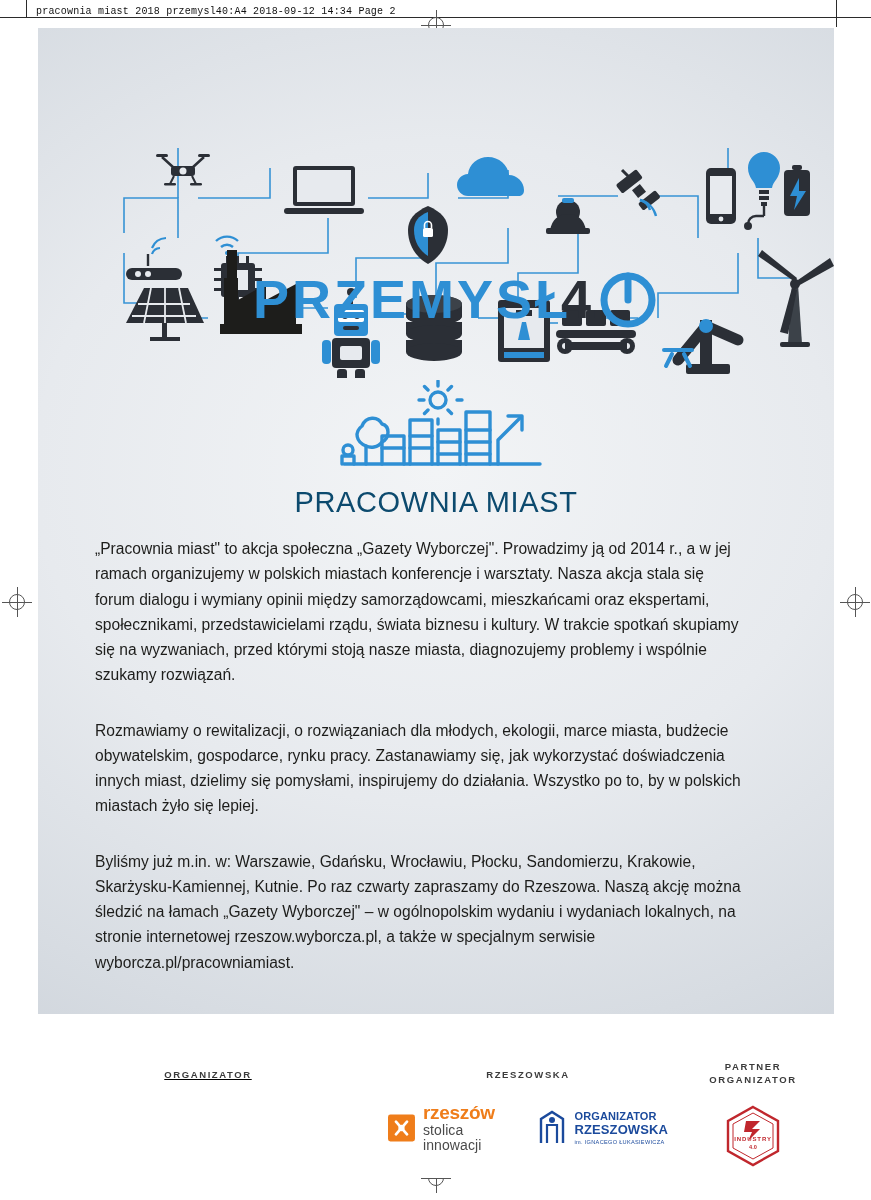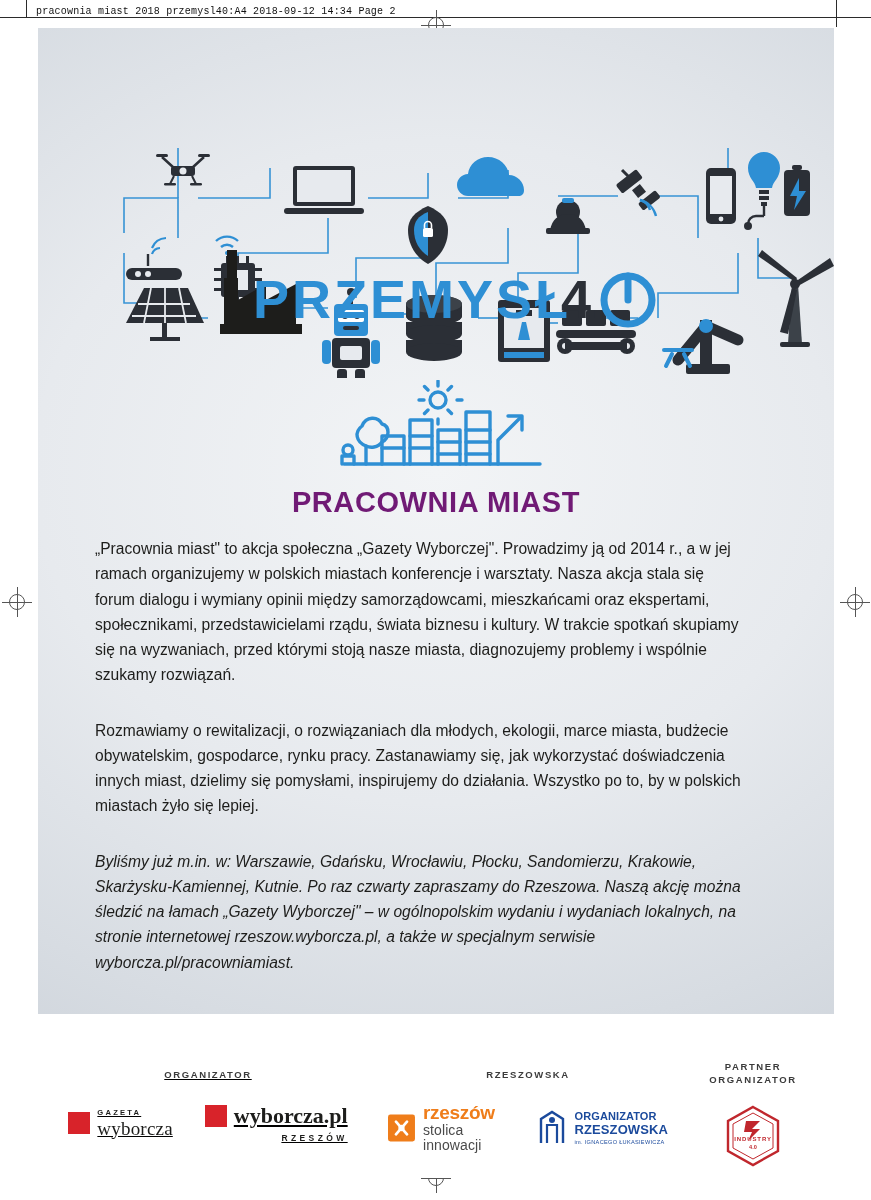--- a/index.html
+++ b/index.html
@@ -92,40 +92,40 @@
   .pm-logo {
     position: absolute;
     left: 0; top: 352px;
     width: 796px;
     text-align: center;
   }
   .pm-logo svg { display: block; margin: 0 auto; }
   .pm-title {
     margin-top: 6px;
     font-size: 29px;
-    font-weight: bold;
+    font-weight: normal;
     letter-spacing: 0.6px;
-    color: #701a75;
+    color: #0c4a6e;
     font-family: "Liberation Sans", sans-serif;
   }
 
   
   .body-copy {
     position: absolute;
     left: 57px;
     top: 508px;
     width: 650px;
     color: #1d1d1b;
     font-size: 15.6px;
     line-height: 1.62;
   }
   .body-copy p {
     margin: 0 0 30px 0;
   }
-  .body-copy p:last-child { margin-bottom: 12px; font-style: italic; }
+  .body-copy p:last-child { margin-bottom: 12px; }
 
   
   .footer {
     position: absolute;
     left: 0; top: 1000px;
     width: 796px;
     height: 150px;
   }
   .foot-col {
     position: absolute;
@@ -484,36 +484,20 @@
   <div class="body-copy">
     <p>„Pracownia miast" to akcja społeczna „Gazety Wyborczej". Prowadzimy ją od 2014 r., a w jej ramach organizujemy w polskich miastach konferencje i warsztaty. Nasza akcja stala się forum dialogu i wymiany opinii między samorządowcami, mieszkańcami oraz ekspertami, społecznikami, przedstawicielami rządu, świata biznesu i kultury. W trakcie spotkań skupiamy się na wyzwaniach, przed którymi stoją nasze miasta, diagnozujemy problemy i wspólnie szukamy rozwiązań.</p>
     <p>Rozmawiamy o rewitalizacji, o rozwiązaniach dla młodych, ekologii, marce miasta, budżecie obywatelskim, gospodarce, rynku pracy. Zastanawiamy się, jak wykorzystać doświadczenia innych miast, dzielimy się pomysłami, inspirujemy do działania. Wszystko po to, by w polskich miastach żyło się lepiej.</p>
     <p>Byliśmy już m.in. w: Warszawie, Gdańsku, Wrocławiu, Płocku, Sandomierzu, Krakowie, Skarżysku-Kamiennej, Kutnie. Po raz czwarty zapraszamy do Rzeszowa. Naszą akcję można śledzić na łamach „Gazety Wyborczej" – w ogólnopolskim wydaniu i wydaniach lokalnych, na stronie internetowej rzeszow.wyborcza.pl, a także w specjalnym serwisie wyborcza.pl/pracowniamiast.</p>
   </div>
 
   <div class="footer">
 
     <div class="foot-col" style="left:40px; top:40px; width:260px;text-decoration:underline;">
       <div class="foot-label">ORGANIZATOR</div>
-      <div class="foot-logos">
-        <div class="gw-lockup">
-          <div class="gw-bar"></div>
-          <div class="gw-text">
-            <span class="gw-small">GAZETA</span>
-            <span class="gw-big">wyborcza</span>
-          </div>
-        </div>
-        <div class="wp-lockup">
-          <div class="wp-row">
-            <div class="wp-bar"></div>
-            <span class="wp-big">wyborcza.pl</span>
-          </div>
-          <div class="wp-sub">RZESZÓW</div>
-        </div>
-      </div>
     </div>
 
     <div class="foot-col" style="left:350px; top:40px; width:280px;">
       <div class="foot-label">RZESZOWSKA</div>
       <div class="foot-logos">
         <div class="rz-lockup">
           <svg width="34" height="34" viewBox="0 0 34 34">
             <rect x="0" y="0" width="34" height="34" rx="3" fill="#ef7d1a"></rect>
             <path d="M10 9 L24 25 M24 9 L10 25" stroke="#ffffff" stroke-width="3.4" stroke-linecap="round"></path>
             <circle cx="17" cy="17" r="4" fill="#ffffff"></circle>

